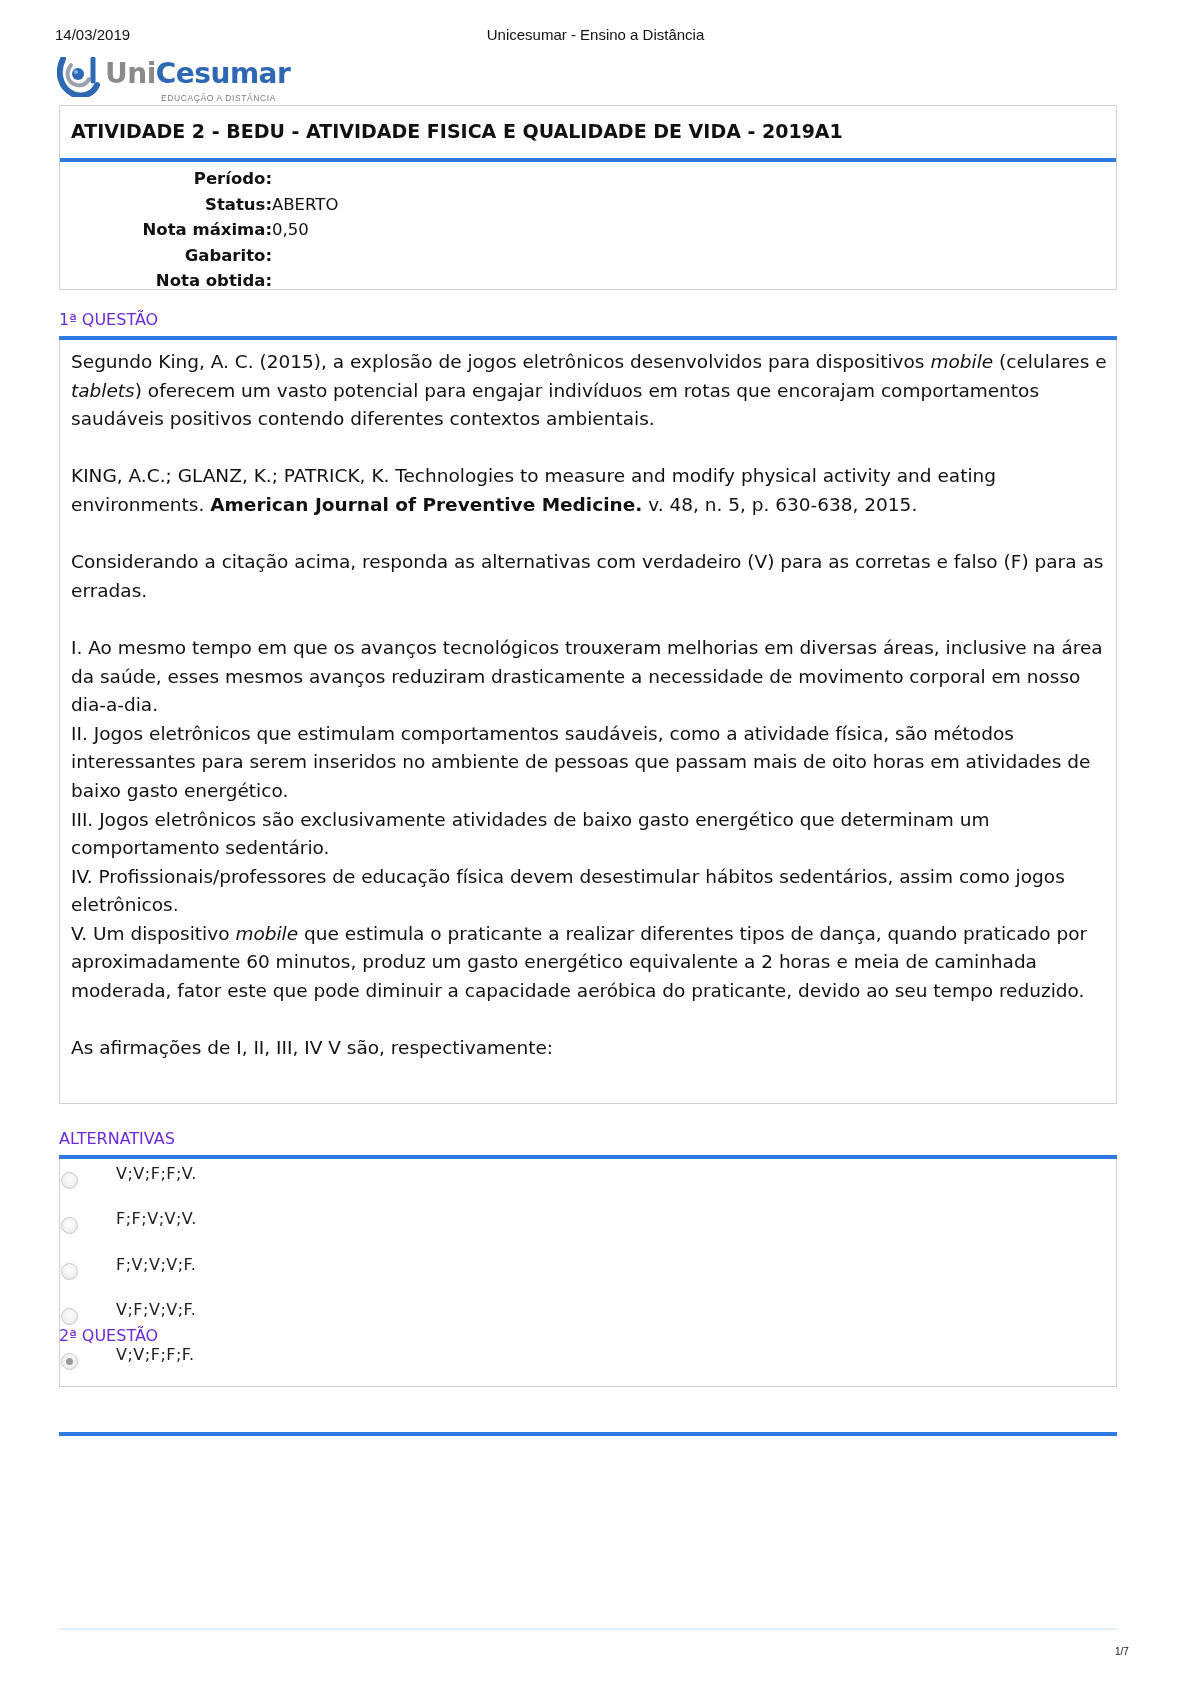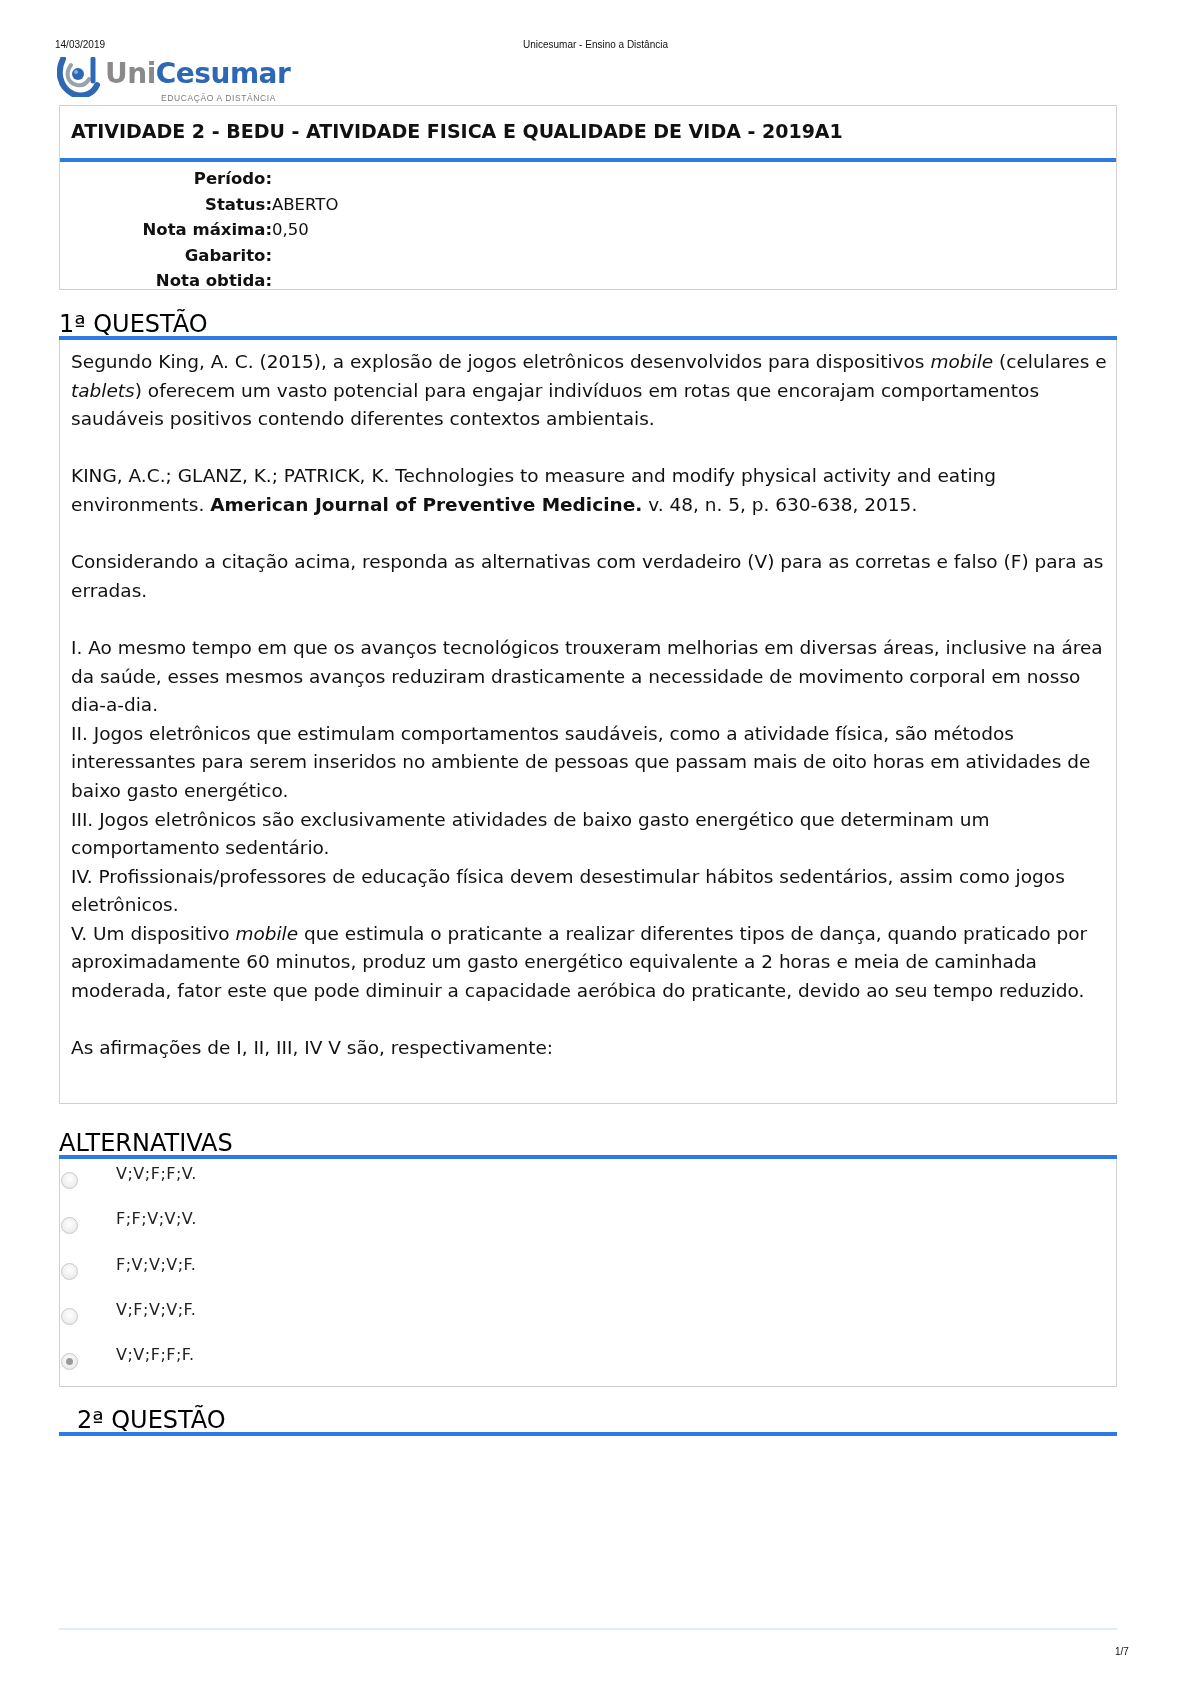--- a/index.html
+++ b/index.html
@@ -1,36 +1,36 @@
 <!DOCTYPE html>
 <html><head>
   <meta charset="utf-8">
   <style>
     html, body { margin: 0; padding: 0; background: #ffffff; }
     body { width: 1191px; height: 1684px; position: relative; overflow: hidden; color: #111; font-family: "DejaVu Sans", sans-serif; }
 
-    .print-header { position: absolute; top: 39px; left: 0; width: 1191px; height: 20px; font-family: "Liberation Sans", sans-serif; font-size: 10px; color: #111; }
+    .print-header { position: absolute; top: 26px; left: 0; width: 1191px; height: 20px; font-family: "Liberation Sans", sans-serif; font-size: 15px; color: #111; }
     .print-date { position: absolute; left: 55px; top: 0; }
     .print-title { position: absolute; left: 0; width: 1191px; text-align: center; top: 0; }
 
     .logo { position: absolute; left: 57px; top: 57px; width: 240px; height: 50px; }
     .logo-text { position: absolute; left: 48px; top: 0; font-family: "DejaVu Sans", sans-serif; font-weight: bold; font-size: 28px; letter-spacing: -0.5px; }
     .logo-uni { color: #8a8a8a; }
     .logo-ces { color: #2e68b4; }
     .logo-sub { position: absolute; left: 104px; top: 36px; font-size: 8.5px; color: #7a7a7a; letter-spacing: 0.6px; font-family: "Liberation Sans", sans-serif; }
 
     .activity-box { position: absolute; left: 59px; top: 105px; width: 1058px; height: 185px; border: 1.5px solid #d0d0d0; box-sizing: border-box; }
     .activity-title { position: absolute; left: 11px; top: 14px; font-size: 19px; font-weight: bold; color: #111; white-space: nowrap; }
     .activity-bar { position: absolute; left: 0; right: 0; top: 52px; height: 4px; background: #2f79e3; }
     .info-list { position: absolute; left: 0; top: 60px; width: 100%; font-size: 16.5px; line-height: 25.5px; }
     .info-row { position: relative; height: 25.5px; white-space: nowrap; }
     .info-label { position: absolute; right: 842px; font-weight: bold; text-align: right; }
     .info-value { position: absolute; left: 212px; }
 
-    .section-heading { position: absolute; left: 59px; font-size: 24px; color: #000000; }
+    .section-heading { position: absolute; left: 59px; font-size: 16px; color: #6d28d9; }
     .section-bar { position: absolute; left: 59px; width: 1058px; height: 4px; background: #2f79e3; }
 
     .question-box { position: absolute; left: 59px; top: 340px; width: 1058px; height: 764px; border: 1.5px solid #d0d0d0; border-top: none; box-sizing: border-box; padding-left: 12px; }
     .question-text { position: absolute; left: 11px; top: 8px; width: 1036px; font-size: 18.5px; line-height: 28.6px; color: #111; }
     .question-text p { margin: 0; }
     .gap { height: 28.6px; }
 
     .alt-box { position: absolute; left: 59px; top: 1159px; width: 1058px; height: 228px; border: 1.5px solid #d0d0d0; border-top: none; box-sizing: border-box; }
     .alt-item { position: absolute; left: 0; height: 30px; width: 400px; }
     .radio { position: absolute; left: 1px; top: 8px; width: 17px; height: 17px; border-radius: 50%; border: 1px solid #c8c8c8; background: radial-gradient(circle at 50% 40%, #ffffff, #e4e4e4); box-sizing: border-box; }
@@ -127,17 +127,17 @@
   <div class="alt-item" style="top:141px;">
     <span class="radio"></span>
     <span class="alt-label">V;F;V;V;F.</span>
   </div>
   <div class="alt-item" style="top:186px;">
     <span class="radio checked"></span>
     <span class="alt-label">V;V;F;F;F.</span>
   </div>
 </div>
 
-<div class="section-heading" style="top:1406px;margin-left:18px;">2ª QUESTÃO</div>
+<div class="section-heading" style="top:1326px;">2ª QUESTÃO</div>
 <div class="section-bar" style="top:1432px;"></div>
 
 <div class="footer-line"></div>
 <div class="page-num">1/7</div>
 
 </body></html>

